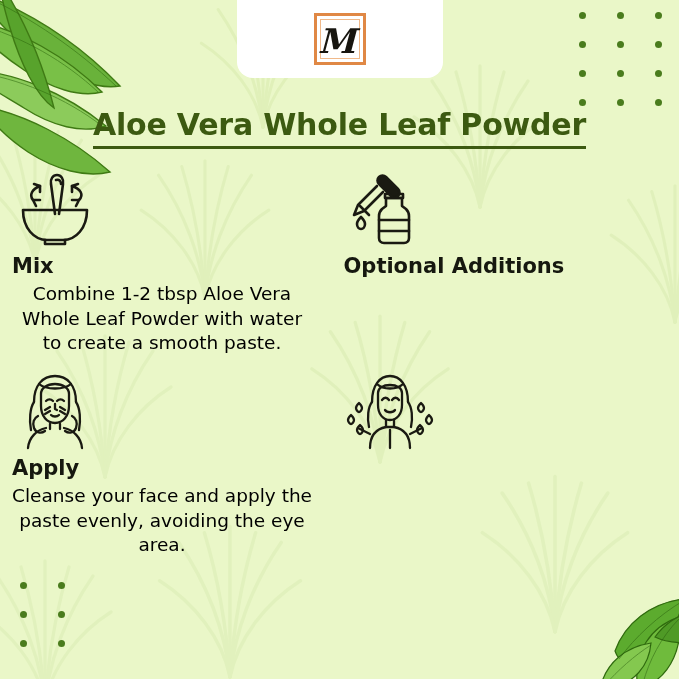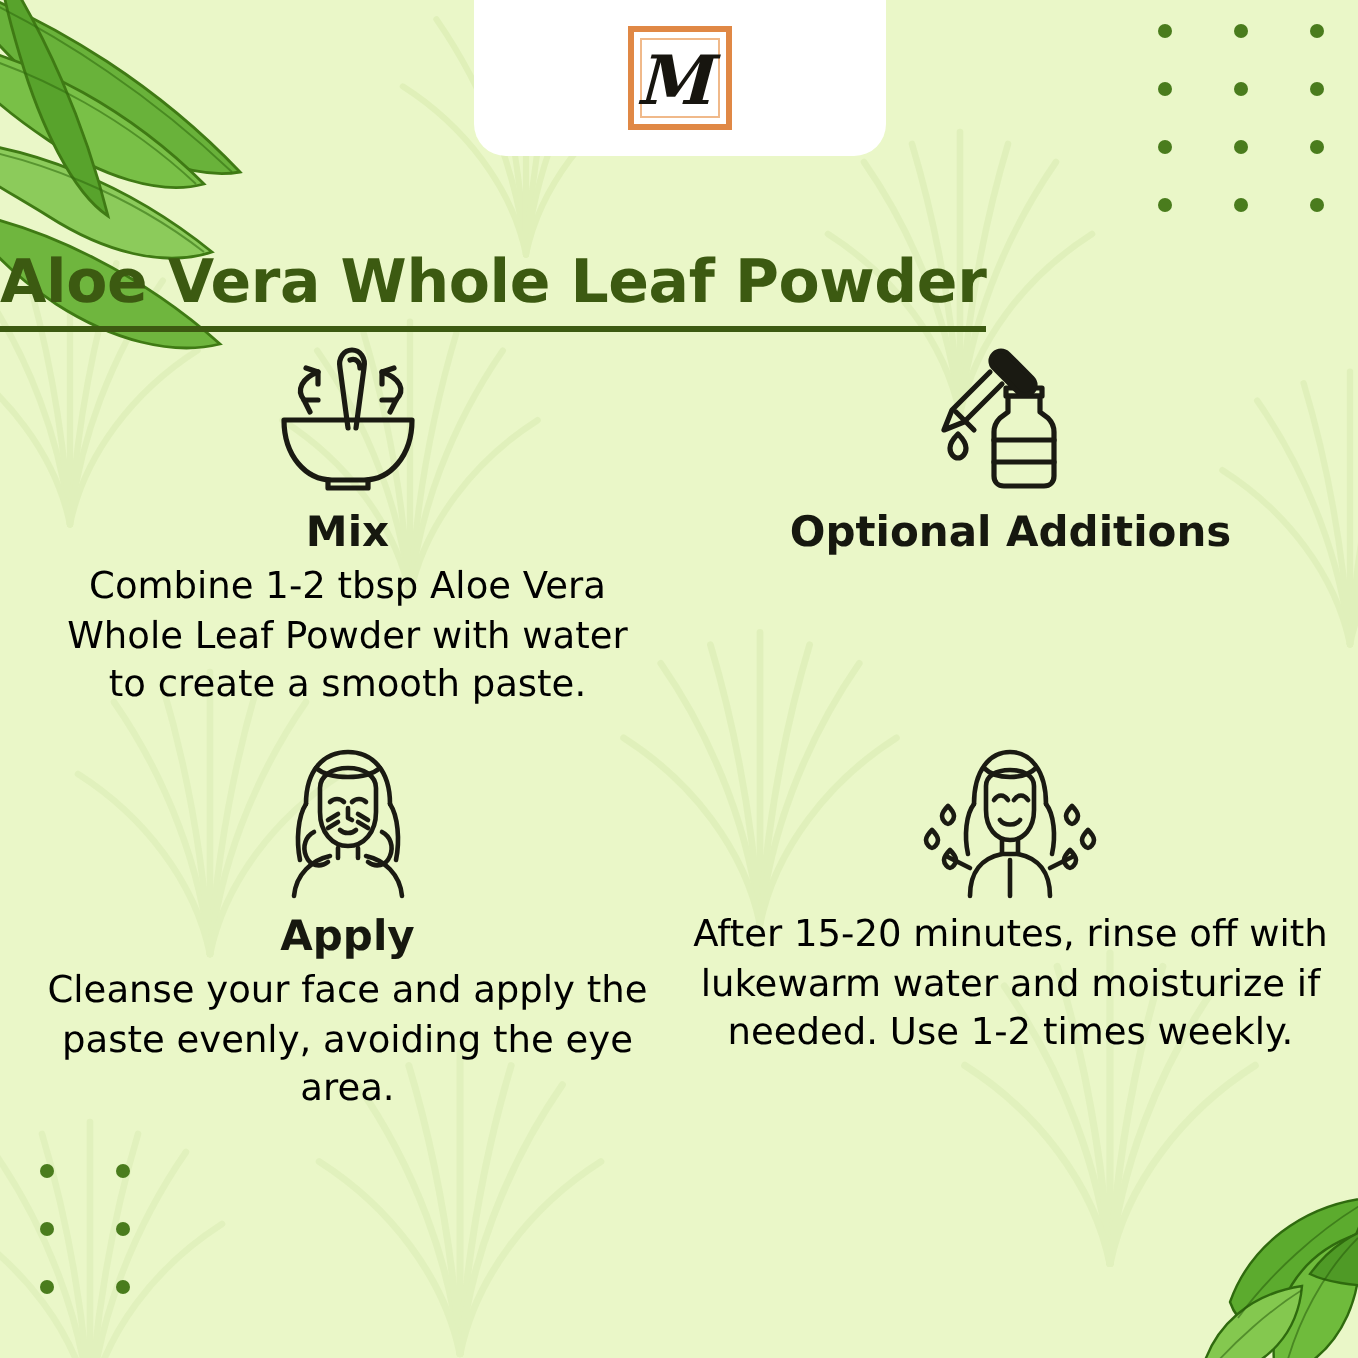--- a/index.html
+++ b/index.html
@@ -112,23 +112,24 @@
     font-style: italic;
     font-size: 22px;
     letter-spacing: .5px;
     color: #c9763a;
     transform: translateY(1px);
   }
 
   
   .page-title {
     position: absolute;
-    top: 124px;
+    top: 107px;
     left: 0;
     right: 0;
+    text-align: center;
     z-index: 6;
   }
   .page-title .title-text {
     display: inline-block;
     font-size: 30px;
     font-weight: 700;
     color: #3c5a11;
     letter-spacing: -0.2px;
     padding-bottom: 4px;
     border-bottom: 3px solid #3c5a11;
@@ -144,21 +145,21 @@
     display: grid;
     grid-template-columns: 1fr 1fr;
     column-gap: 8px;
     row-gap: 14px;
     padding: 0 12px;
     box-sizing: border-box;
   }
   .step {
     display: flex;
     flex-direction: column;
-    align-items: center;
+    align-items: flex-start;
     text-align: center;
   }
   .step-icon {
     height: 80px;
     display: flex;
     align-items: flex-end;
     justify-content: center;
     margin-bottom: 6px;
   }
   .step-icon svg { display: block; }
@@ -484,17 +485,16 @@
 
             <path d="M12 36 C12 34 15 31 15 31 C15 31 18 34 18 36 C18 38 16 40 15 40 C14 40 12 38 12 36 Z"></path>
             <path d="M4 48 C4 46 7 43 7 43 C7 43 10 46 10 48 C10 50 8 52 7 52 C6 52 4 50 4 48 Z"></path>
             <path d="M13 58 C13 56 16 53 16 53 C16 53 19 56 19 58 C19 60 17 62 16 62 C15 62 13 60 13 58 Z"></path>
             <path d="M74 36 C74 34 77 31 77 31 C77 31 80 34 80 36 C80 38 78 40 77 40 C76 40 74 38 74 36 Z"></path>
             <path d="M82 48 C82 46 85 43 85 43 C85 43 88 46 88 48 C88 50 86 52 85 52 C84 52 82 50 82 48 Z"></path>
             <path d="M73 58 C73 56 76 53 76 53 C76 53 79 56 79 58 C79 60 77 62 76 62 C75 62 73 60 73 58 Z"></path>
           </g>
         </svg>
       </div>
-      <p class="step-body">After 15-20 minutes, rinse off with lukewarm water and moisturize if needed. Use 1-2 times weekly.</p>
     </div>
 
   </div>
 </div>
 
 </body></html>

